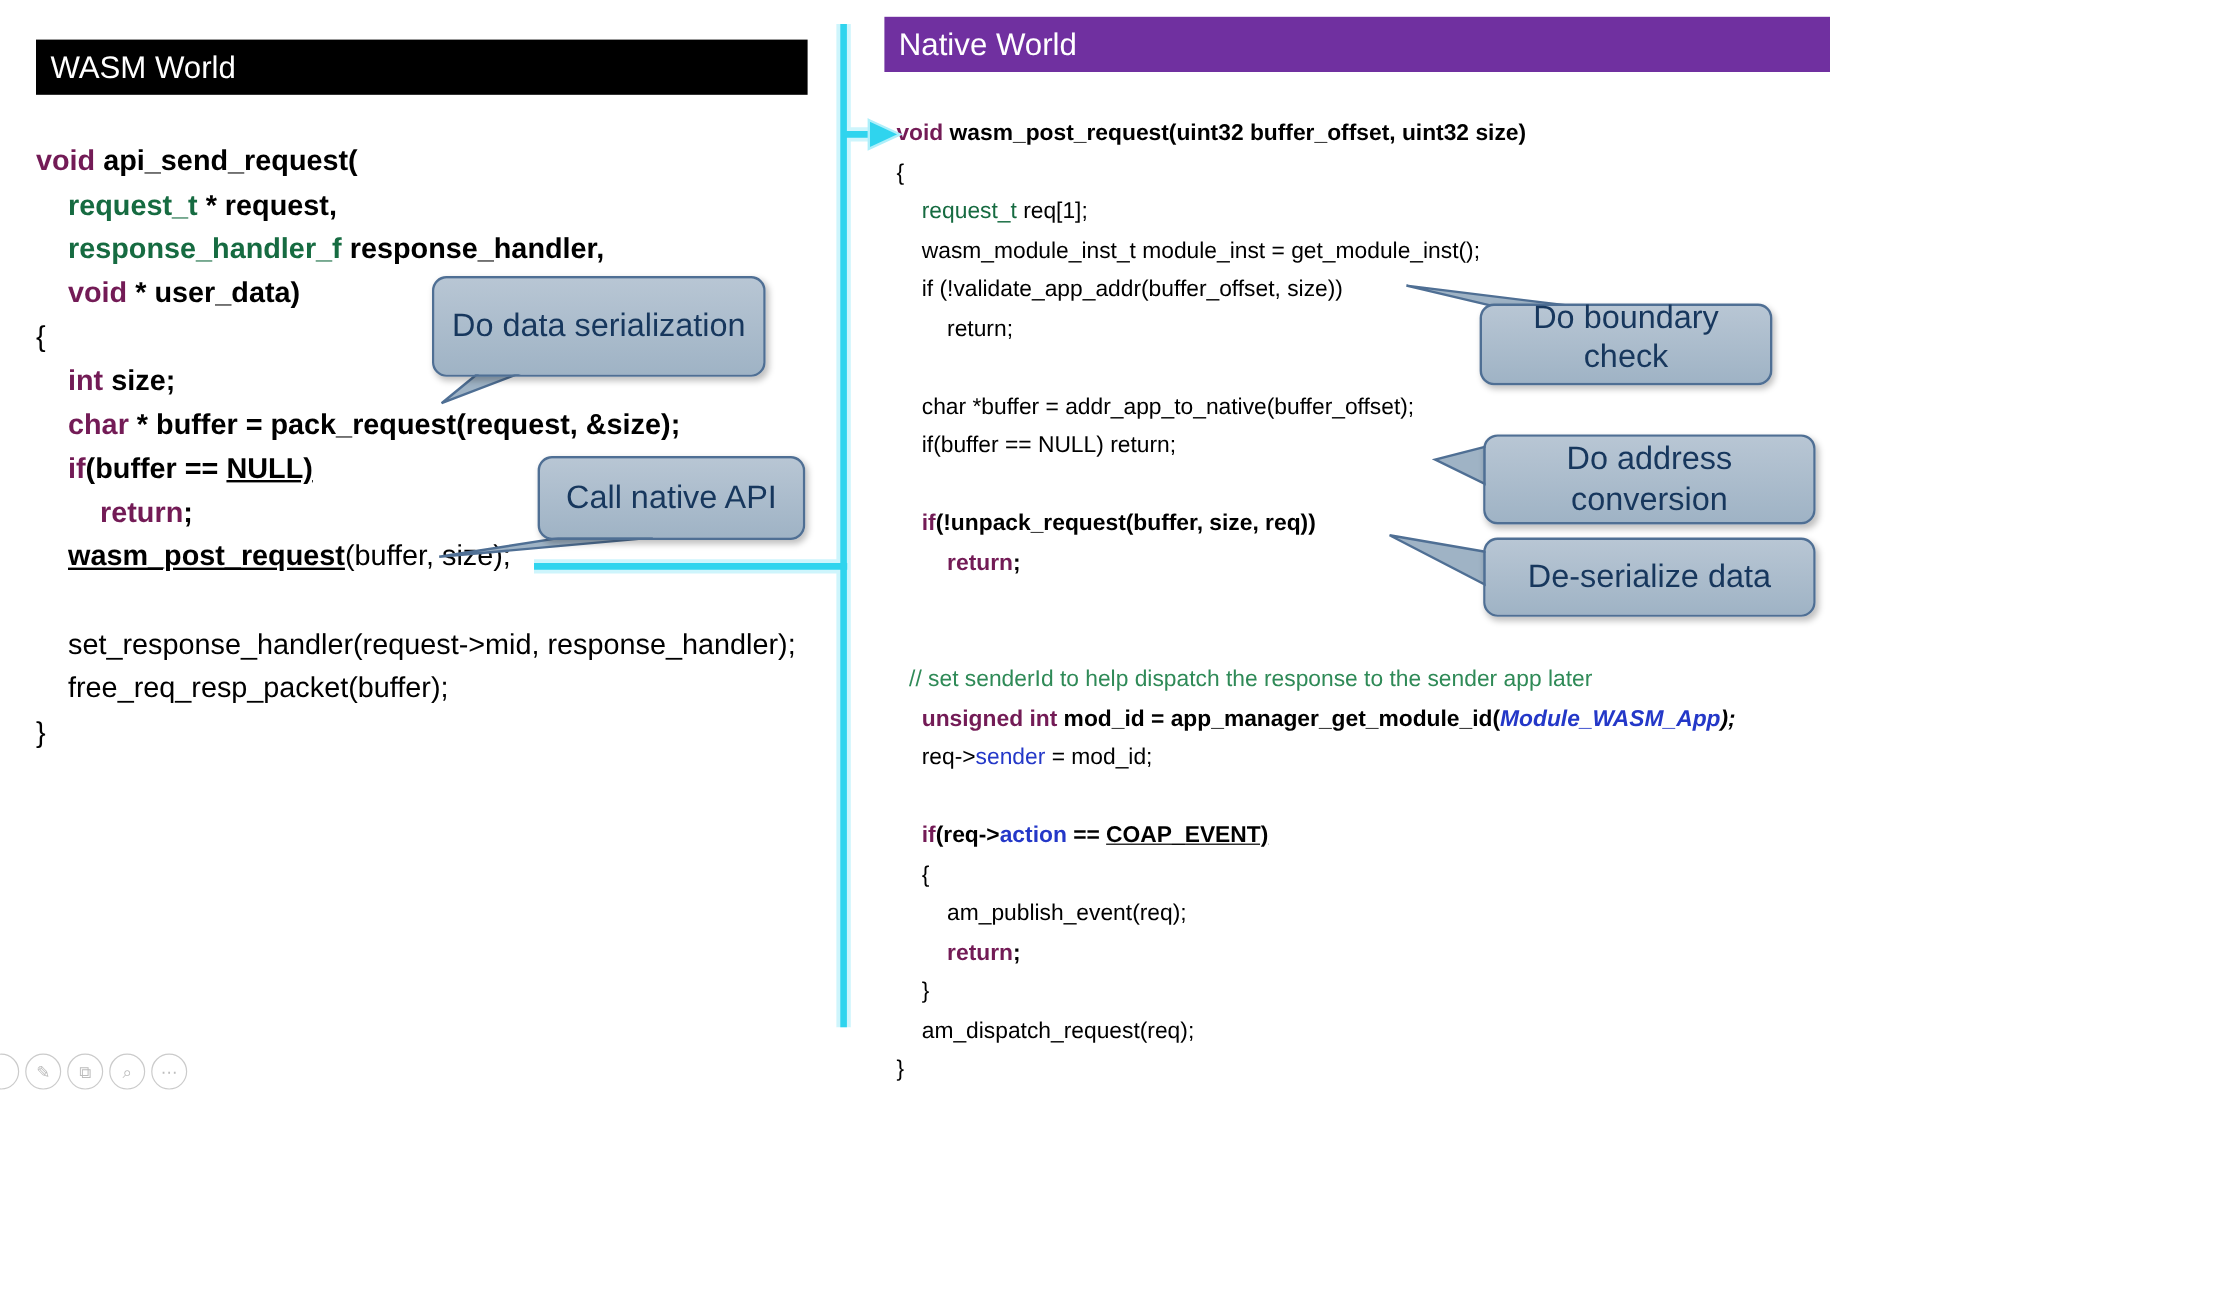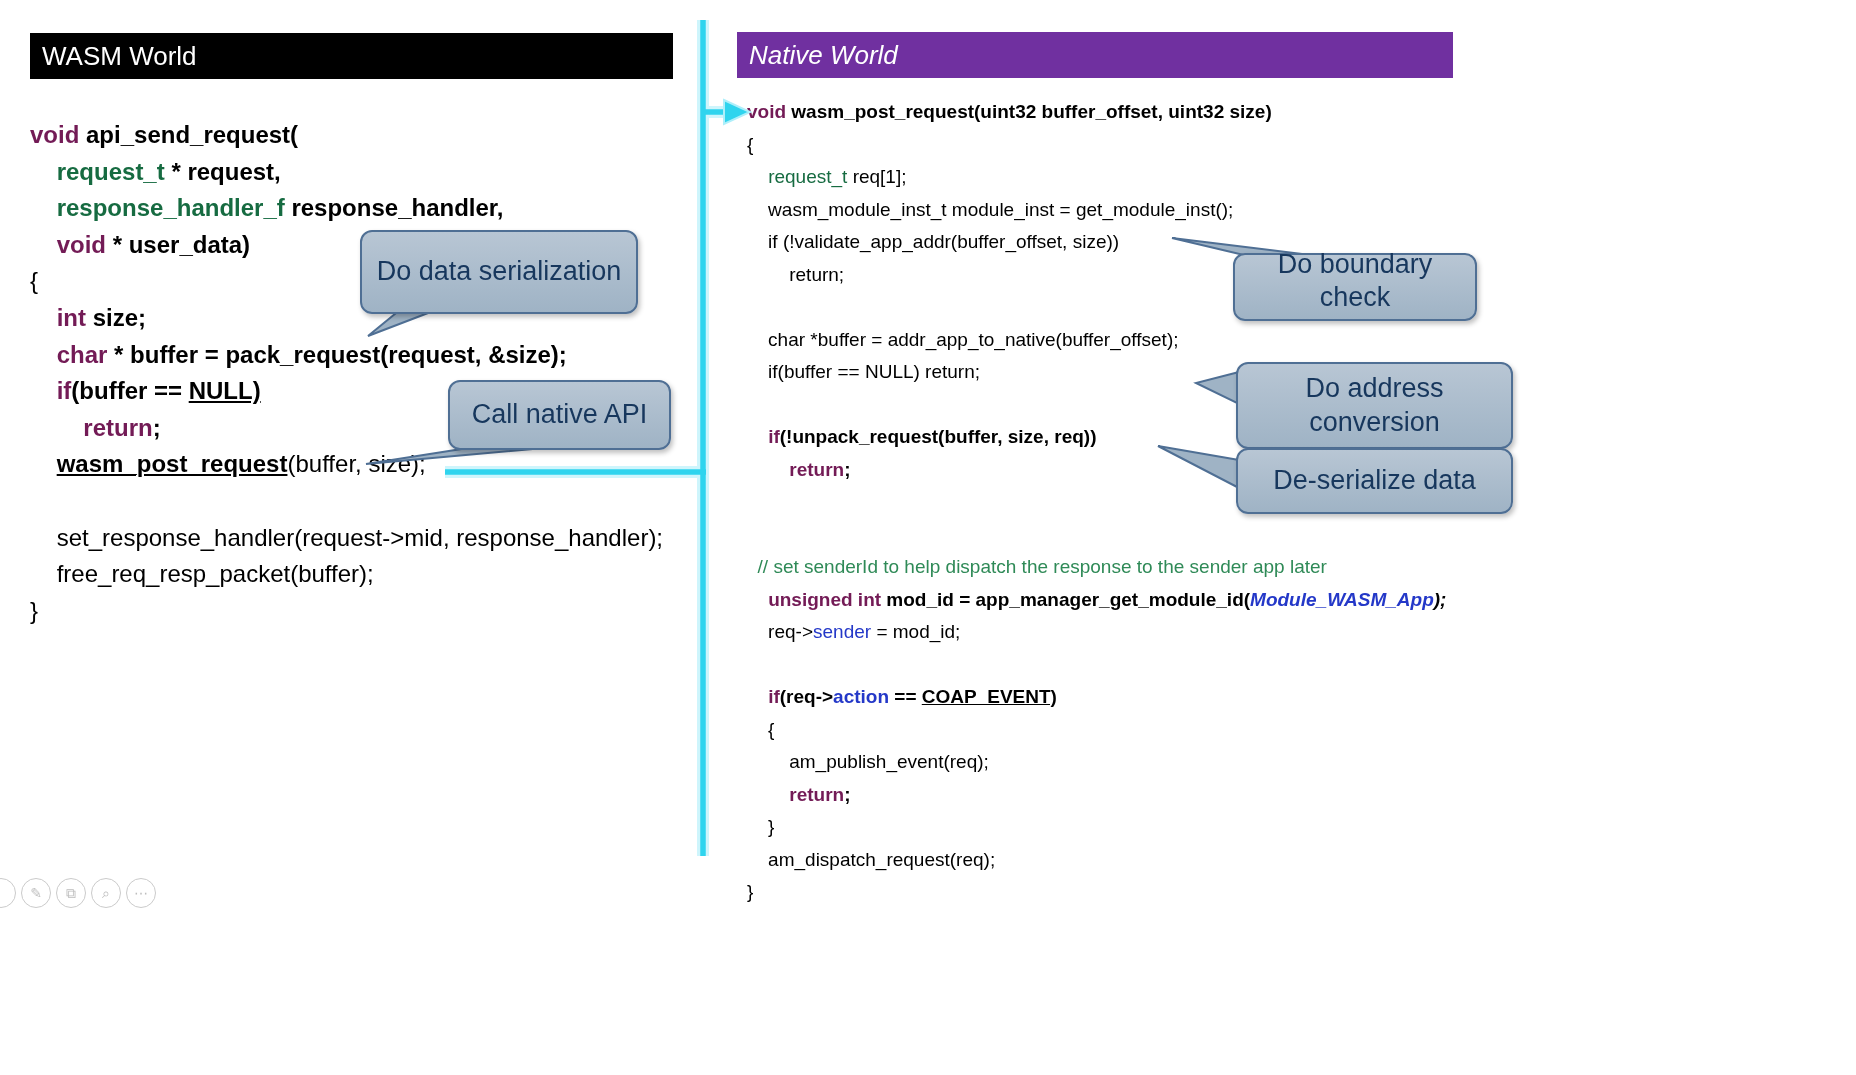--- a/index.html
+++ b/index.html
@@ -4,21 +4,21 @@
 <style>
   html,body{margin:0;padding:0;background:#ffffff;}
   .canvas{
     position:relative;width:1856px;height:1075px;background:#ffffff;overflow:hidden;
     font-family:"Liberation Sans",sans-serif;
   }
   
   .hdr{position:absolute;height:46px;display:flex;align-items:center;padding-left:12px;
        color:#ffffff;font-size:26px;box-sizing:border-box;}
   .hdr-wasm{left:30px;top:33px;width:643px;background:var(--header-black);}
-  .hdr-native{left:737px;top:32px;width:716px;background:var(--header-purple);font-style:italic;}
+  .hdr-native{left:737px;top:14px;width:788px;background:var(--header-purple);}
   
   .code{position:absolute;white-space:pre;color:#000;}
   #wasm-code{left:30px;top:117px;font-size:24px;line-height:36.6px;}
   #native-code{left:747px;top:96px;font-size:19px;line-height:32.5px;}
   .c-kw{color:var(--keyword);}
   .c-ty{color:var(--type);}
   .c-cm{color:var(--comment);}
   .c-id{color:var(--ident);margin-top:23px;}
   .bold{font-weight:bold;}
   .underline{text-decoration:underline;}
@@ -32,21 +32,21 @@
   
   .bubble{position:absolute;z-index:6;box-sizing:border-box;
     background:linear-gradient(180deg,var(--bubble-fill-top),var(--bubble-fill-bottom));
     border:2px solid var(--bubble-border);border-radius:12px;
     color:var(--bubble-text);font-size:27px;line-height:1.25;
     display:flex;align-items:center;justify-content:center;text-align:center;
     padding:4px 12px;box-shadow:2px 3px 5px rgba(0,0,0,.25);}
   #b1{left:360px;top:230px;width:278px;height:84px;}
   #b2{left:448px;top:380px;width:223px;height:70px;}
   #b3{left:1233px;top:253px;width:244px;height:68px;align-items:flex-end;}
-  #b4{left:1236px;top:362px;width:277px;height:87px;}
+  #b4{left:1236px;top:362px;width:277px;height:75px;}
   #b5{left:1236px;top:448px;width:277px;height:66px;text-align:center;}
   
   .toolbar{position:absolute;left:-14px;top:878px;display:flex;gap:5px;z-index:8;}
   .tool-btn{width:28px;height:28px;border:1.6px solid #cbcbcb;border-radius:50%;
     color:#bdbdbd;display:flex;align-items:center;justify-content:center;
     font-size:14px;background:#ffffff;cursor:pointer;}
 </style>
 </head>
 <body>
 

